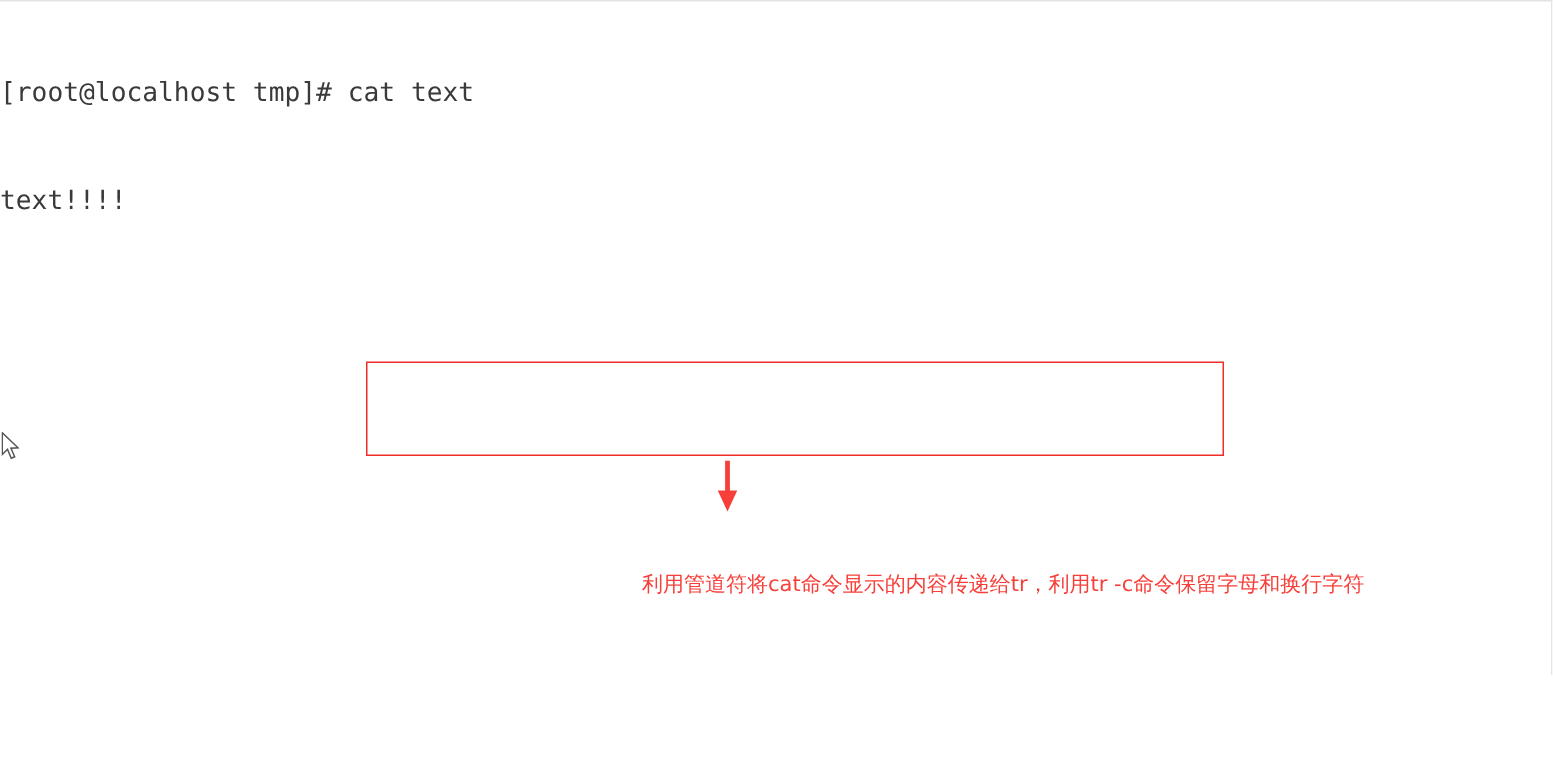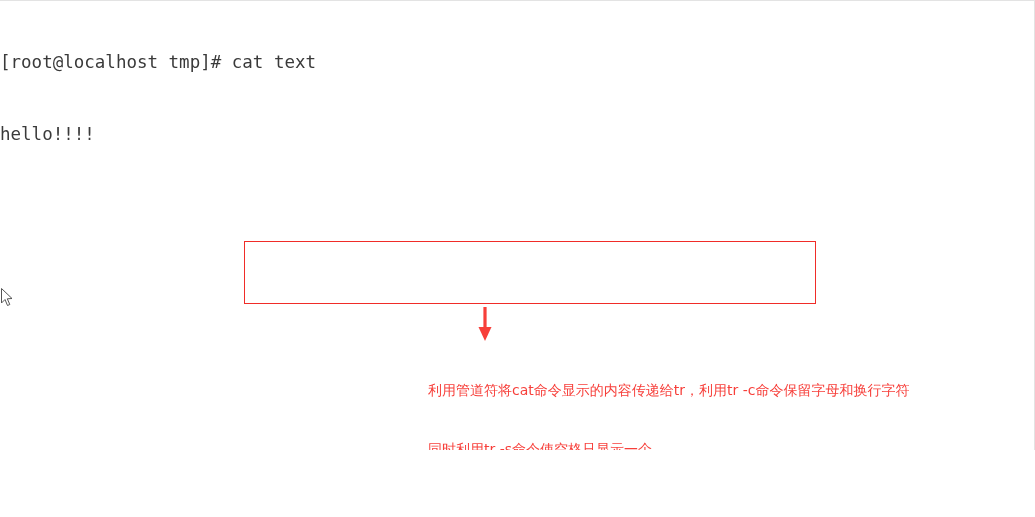--- a/index.html
+++ b/index.html
@@ -90,21 +90,21 @@
     height: 19px;
   }
 </style>
 </head>
 <body>
 
 <div id="screen">
 
   <div class="term">
     <div class="term-line">[root@localhost tmp]# cat text</div>
-    <div class="term-line">hello!!!!</div>
+    <div class="term-line">text!!!!</div>
     <div class="term-line blank"></div>
     <div class="term-line blank"></div>
     <div class="term-line blank"></div>
     <div class="term-line blank"></div>
     
     
     
     
     
     
@@ -123,21 +123,20 @@
 
   <div class="anno-arrow">
     <svg width="26" height="36" viewBox="0 0 26 36">
       <line x1="13" y1="0" x2="13" y2="24" stroke="#f73f3a" stroke-width="3.2"></line>
       <polygon points="13,34 6.5,20 19.5,20" fill="#f73f3a"></polygon>
     </svg>
   </div>
 
   <div class="anno-text">
     <div>利用管道符将cat命令显示的内容传递给tr，利用tr -c命令保留字母和换行字符</div>
-    <div>同时利用tr -s命令使空格只显示一个</div>
   </div>
 
   <div class="cursor">
     <svg width="12" height="19" viewBox="0 0 12 19">
       <polygon points="0.5,0.5 0.5,15 4,11.5 6.5,17.5 8.8,16.5 6.3,10.8 11,10.5" fill="#ffffff" stroke="#555555" stroke-width="1"></polygon>
     </svg>
   </div>
 
 </div>
 

